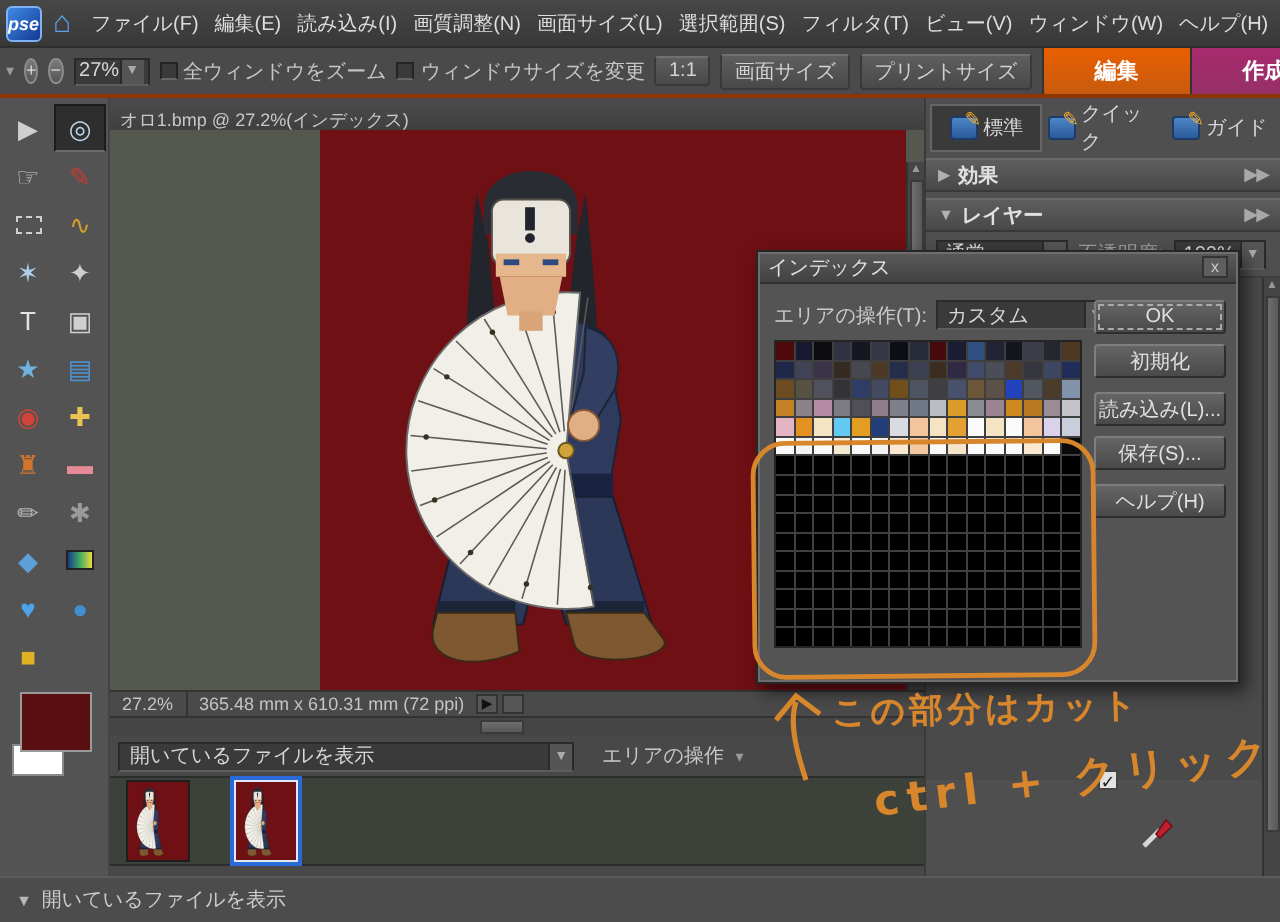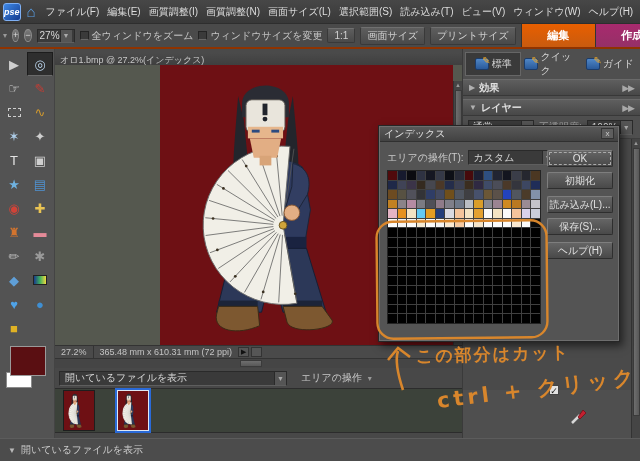--- a/index.html
+++ b/index.html
@@ -157,25 +157,25 @@
 <body>
 
 <div id="stage">
 
   <div id="menubar" class="abs">
     <div id="pse-logo">pse</div>
     <span id="home-icon">⌂</span>
     <span style="display:flex;">
         <span class="menu-item">ファイル(F)</span>
         <span class="menu-item">編集(E)</span>
-        <span class="menu-item">画質調整(I)</span>
+        <span class="menu-item">読み込み(I)</span>
         <span class="menu-item">画質調整(N)</span>
         <span class="menu-item">画面サイズ(L)</span>
         <span class="menu-item">選択範囲(S)</span>
-        <span class="menu-item">読み込み(T)</span>
+        <span class="menu-item">フィルタ(T)</span>
         <span class="menu-item">ビュー(V)</span>
         <span class="menu-item">ウィンドウ(W)</span>
         <span class="menu-item">ヘルプ(H)</span>
       </span>
     <div id="menubar-right">
       <span class="vsep"></span>
       <span class="histbtn">
         <span class="arr">↶</span>
         </span>
 

